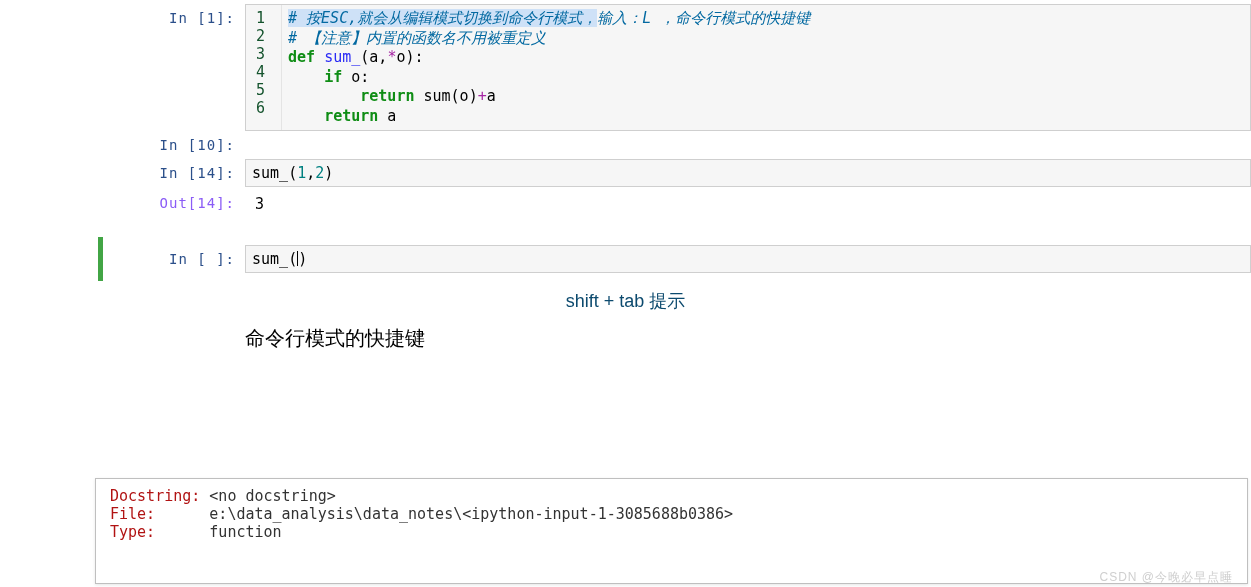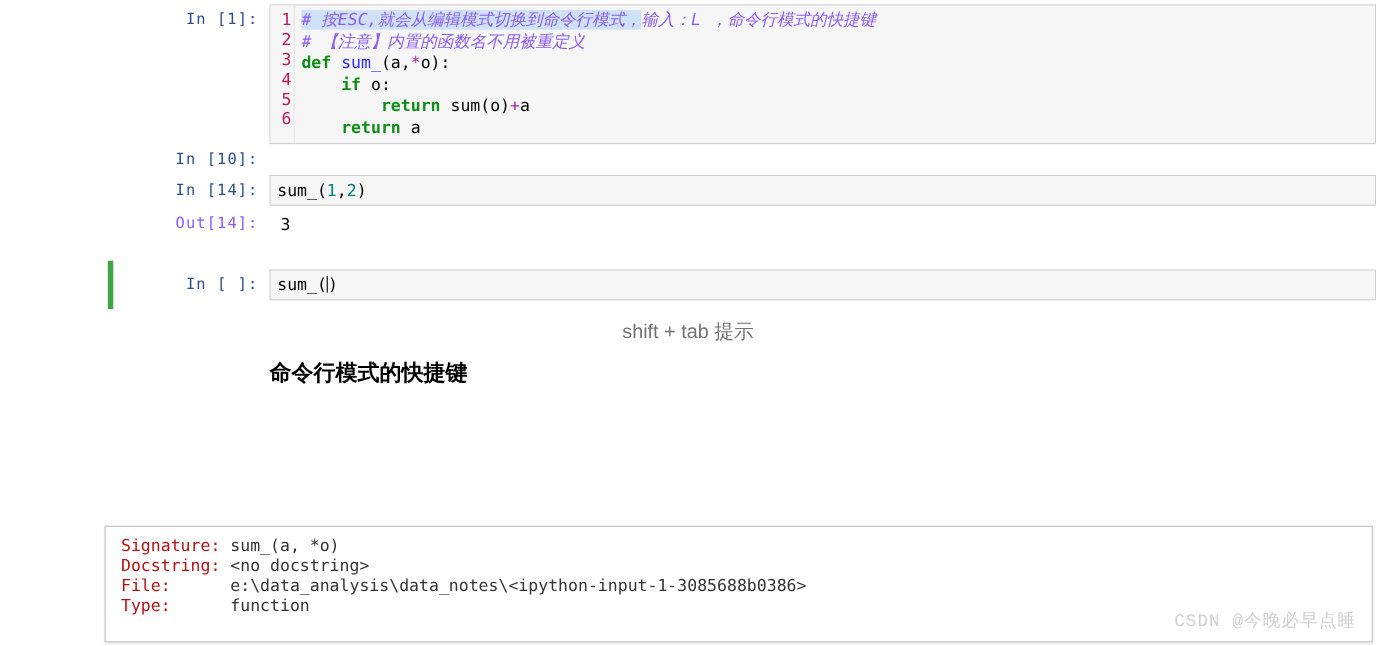--- a/index.html
+++ b/index.html
@@ -6,39 +6,39 @@
   body { font-family: "SimSun", "Microsoft YaHei", sans-serif; background: #fff; width: 1251px; height: 587px; position: relative; overflow: hidden; }
   .notebook-area { padding-top: 4px; padding-bottom: 0; width: 100%; }
   .cell { display: flex; margin-bottom: 0; position: relative; }
   .cell.selected::before { content: ""; position: absolute; left: 98px; top: 0; bottom: 0; width: 5px; background: #42A545; }
   .gutter { width: 105px; }
   .prompt { width: 140px; text-align: right; padding: 6px 10px 6px 0; font-family: "Consolas", monospace; font-size: 14px; letter-spacing: 1px; }
   .prompt.in { color: #2b4f8a; }
   .prompt.out { color: #8b5cf6; }
   .code-box { flex: 1; border: 1px solid #cfcfcf; background: #f6f6f6; padding: 4px 6px; font-family: "Consolas", monospace; font-size: 15px; white-space: pre; }
   .code-box.with-ln { display: flex; padding: 0; }
-  .ln-col { padding: 4px 2px 4px 10px; text-align: right; color: #be185d; border-right: 1px solid #e4e4e4; font-family: "Consolas", monospace; font-size: 15px; background: #f6f6f6; user-select: none; }
+  .ln-col { padding: 4px 16px 4px 10px; text-align: right; color: #14532d; border-right: 1px solid #e4e4e4; font-family: "Consolas", monospace; font-size: 15px; background: #f6f6f6; user-select: none; }
   .code-col { padding: 4px 6px; flex: 1; line-height: 1.3; }
   .out-box { flex: 1; padding: 6px 10px; font-family: "Consolas", monospace; font-size: 15px; color: #000; }
-  .c-comment { color: #8b5cf6; font-style: italic; }
+  .c-comment { color: #0369a1; font-style: italic; }
   .c-sel { background: #3390ff33; }
   .c-kw { color: #0f8d15; font-weight: bold; }
   .c-fn { color: #2a2af5; }
   .c-op { color: #a626a4; }
   .c-paren { color: #000; }
   .c-num { color: #008080; }
   .c-id { color: #000; }
-  .caption { color: #737373; font-family: "Microsoft YaHei", sans-serif; font-size: 18px; margin: 8px 0 12px 0; }
-  .heading { font-family: "Microsoft YaHei", sans-serif; font-weight: bold; font-size: 20px; margin-left: 0; }
+  .caption { color: #0c4a6e; font-family: "Microsoft YaHei", sans-serif; font-size: 18px; margin: 8px 0 12px 0; }
+  .heading { font-family: "Microsoft YaHei", sans-serif; font-weight: normal; font-size: 20px; margin-left: 0; }
   .clip-mask { position: absolute; left: 0; right: 0; top: 440px; height: 8px; background: #fff; }
   .tooltip-panel { position: absolute; left: 95px; right: 3px; top: 478px; bottom: 3px; border: 1px solid #bfbfbf; box-shadow: 0 1px 3px rgba(0,0,0,.1); padding: 8px 14px; font-family: "Consolas", monospace; font-size: 15px; color: #333; background: #fff; }
   .tt-row { white-space: pre; }
   .tt-label { color: #b11313; }
   .tt-val { color: #333; }
-  .watermark { position: absolute; right: 18px; bottom: 12px; color: #cfcfcf; font-family: Liberation Mono, monospace; font-size: 16px; letter-spacing: 1px; }
+  .watermark { position: absolute; right: 18px; bottom: 1px; color: #cfcfcf; font-family: Liberation Sans, sans-serif; font-size: 12px; letter-spacing: 1px; }
   .cursor { border-left: 1px solid #000; display: inline-block; height: 15px; vertical-align: -2px; }
 </style>
 </head>
 <body>
 
 <div class="notebook-area">
 
   <div class="cell">
     <div class="gutter"></div>
     <div class="prompt in">In  [1]:</div>
@@ -88,19 +88,18 @@
   <div style="display:flex;">
     <div style="width:245px;"></div>
     <div class="heading">命令行模式的快捷键</div>
   </div>
 
 </div>
 
 <div class="clip-mask" style="top:442px;"></div>
 
 <div class="tooltip-panel">
-  <div class="tt-row"><span class="tt-label">Signature: </span><span class="tt-val">sum_(a, *o)</span></div>
   <div class="tt-row"><span class="tt-label">Docstring: </span><span class="tt-val">&lt;no docstring&gt;</span></div>
   <div class="tt-row"><span class="tt-label">File:      </span><span class="tt-val">e:\data_analysis\data_notes\&lt;ipython-input-1-3085688b0386&gt;</span></div>
   <div class="tt-row"><span class="tt-label">Type:      </span><span class="tt-val">function</span></div>
 </div>
 
 <div class="watermark">CSDN @今晚必早点睡</div>
 
 </body></html>

